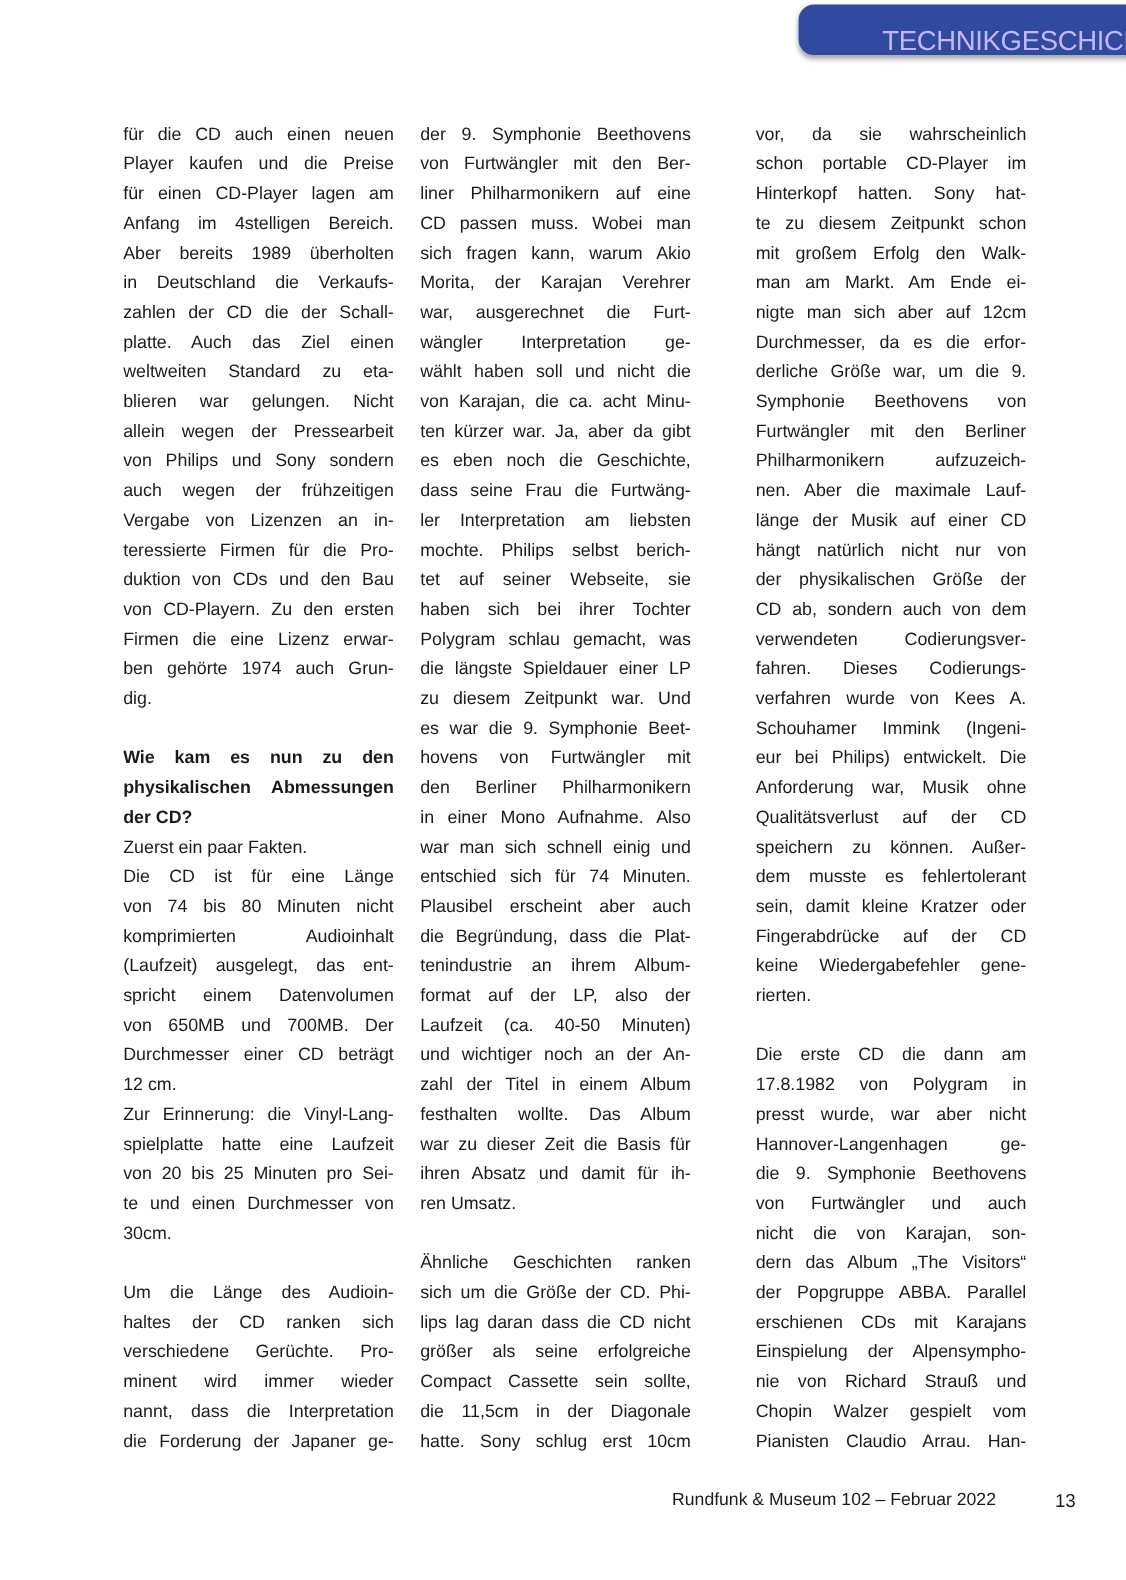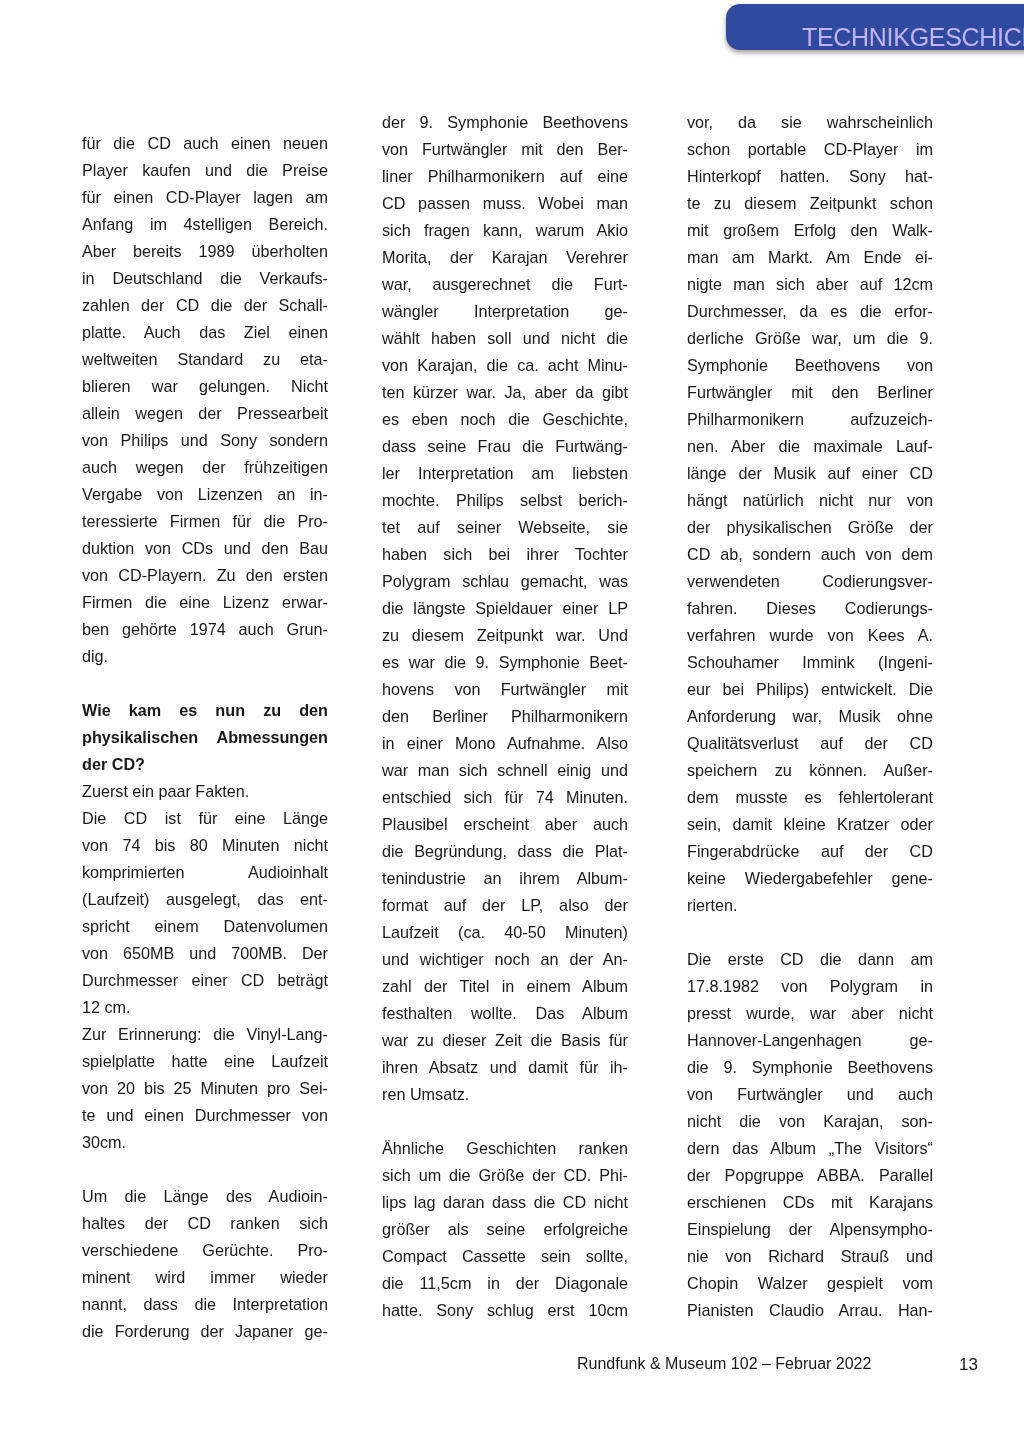--- a/index.html
+++ b/index.html
@@ -4,28 +4,28 @@
 <style>
   html, body { margin:0; padding:0; background:#ffffff; }
   body { width:1024px; height:1436px; position:relative; overflow:hidden;
          font-family:"Liberation Sans", sans-serif; color:#1a1a1a; }
   .section-tab { position:absolute; left:726px; top:4px; width:310px; height:46px;
          background:#2f4a9e; border-radius:14px 0 0 14px;
          box-shadow: 0 3px 5px rgba(0,0,0,0.35); }
   .section-tab span { position:absolute; left:76px; top:19px; color:#c4b5fd;
          font-size:25px; letter-spacing:-0.3px; white-space:nowrap;text-align:center; }
   .col { position:absolute; top:109px; width:246px; }
-  .col1 { left:82px;margin-top:21px; } .col2 { left:382px; } .col3 { left:687px; }
+  .col1 { left:112px; } .col2 { left:382px; } .col3 { left:687px; }
   .line { height:27px; line-height:27px; font-size:16.2px; white-space:nowrap;
           text-align:justify; text-align-last:justify; overflow:hidden; }
   .line.last { text-align-last:left; }
   .line.bold { font-weight:bold; }
   .line.blank { }
   .footer { position:absolute; top:1355px; font-size:16px; white-space:nowrap; }
-  .footer-text { left:577px; }
+  .footer-text { left:611px; }
   .page-num { left:959px; font-weight:normal; font-size:17px; }
 </style>
 </head>
 <body>
 
 <div class="section-tab">
   <span>TECHNIKGESCHICHTE</span>
 </div>
 
 <div class="col col1">

